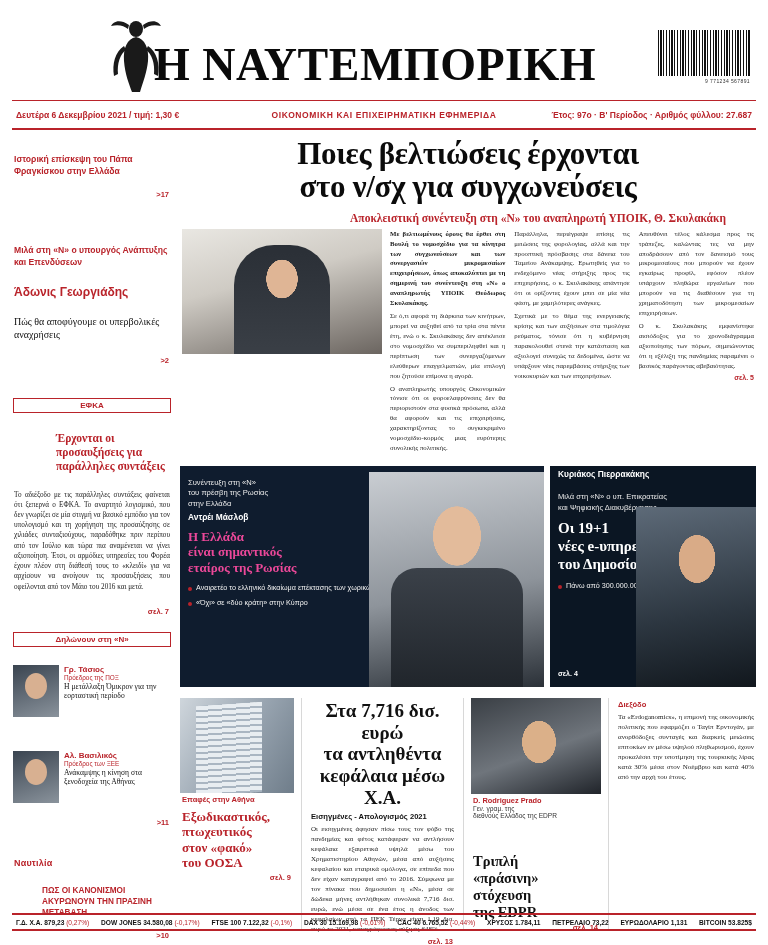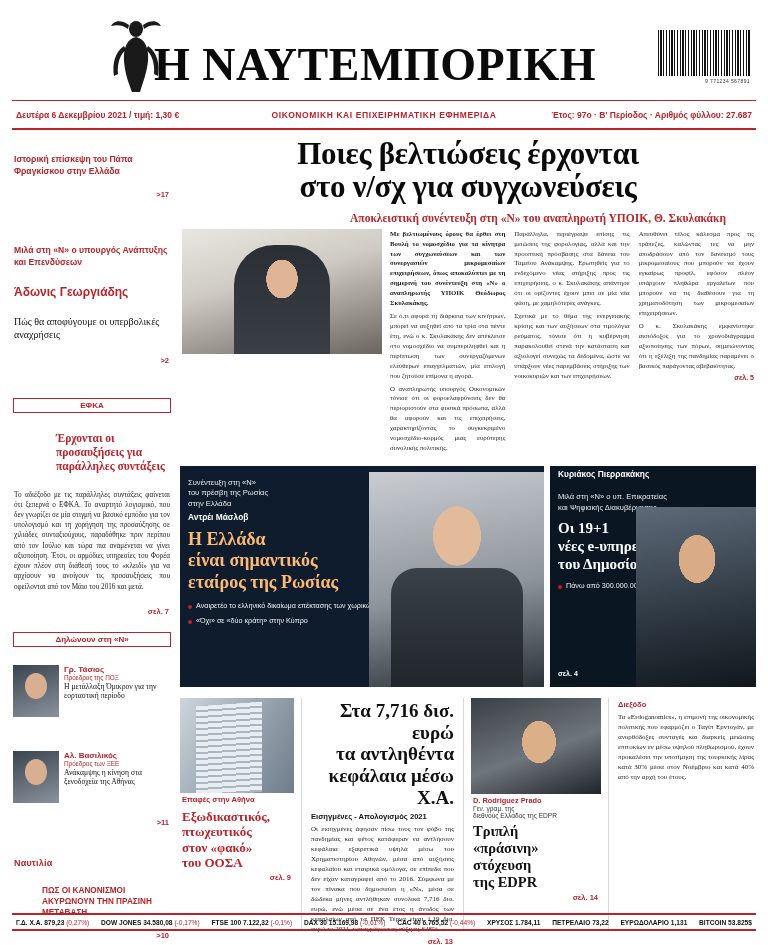--- a/index.html
+++ b/index.html
@@ -276,22 +276,22 @@
   
   .mid-row { display: flex; gap: 6px; height: 255px; margin-top: 4px; }
   .mid-a { flex: 1 1 0; background: #0f1c2e; position: relative; overflow: hidden; color: #fff; }
   .mid-b { width: 206px; flex: 0 0 206px; background: #0b1623; position: relative; overflow: hidden; color: #fff; }
   .mid-a .head-sm, .mid-b .head-sm {
     font-family: "Liberation Sans", sans-serif;
     font-size: 7.6px; line-height: 1.35; padding: 12px 8px 0 8px; color: #eaeaea;
   }
   .mid-a .bigtitle {
     font-family: "Liberation Serif", serif;
-    font-weight: bold; font-size: 18px; line-height: 1.18;
-    padding: 6px 8px 0 8px; color: #fdba74;
+    font-weight: bold; font-size: 13px; line-height: 1.18;
+    padding: 6px 8px 0 8px; color: #ec4899;
   }
   .mid-b .bigtitle {
     font-family: "Liberation Serif", serif;
     font-weight: bold; font-size: 15px; line-height: 1.2;
     padding: 6px 8px 0 8px; color: #fff;
   }
   .bullets { padding: 8px 8px 0 8px; }
   .bullets div {
     font-family: "Liberation Sans", sans-serif;
     font-size: 7.2px; line-height: 1.3; color: #f2f2f2;
@@ -353,21 +353,21 @@
     border-radius:50%; background: radial-gradient(ellipse 24px 30px at 28px 32px,#dbb089 70%, transparent 71%);
   }
   .head-serif-red {
     font-family: "Liberation Serif", serif;
     font-weight: bold; font-size: 13px; line-height: 1.18; color: #b9232a;
     padding: 3px 2px;
   }
   .head-serif-blk {
     font-family: "Liberation Serif", serif;
     font-weight: bold; font-size: 19px; line-height: 1.14; color: #111;
-    padding: 2px 2px; text-align: right;
+    padding: 2px 2px; text-align: center;
   }
   .head-serif-blk2 {
     font-family: "Liberation Serif", serif;
     font-weight: bold; font-size: 14.5px; line-height: 1.18; color: #111;
     padding: 2px 2px;
   }
   .sub-red-sm {
     font-family: "Liberation Sans", sans-serif;
     font-size: 7.6px; font-weight: bold; color: #b9232a; padding: 2px;
   }
@@ -574,21 +574,21 @@
           <div class="pageref">σελ. 13</div>
         </div>
 
         <div class="divider-v"></div>
 
         <div class="bot-3">
           <div class="ph-prado"></div>
           <div class="name-red-sm">D. Rodriguez Prado</div>
           <div class="role-sm" style="white-space:pre-line;">Γεν. γραμ. της
 διεθνούς Ελλάδος της EDPR</div>
-          <div class="head-serif-blk2" style="white-space:pre-line;">Τριπλή
+          <div class="head-serif-blk2" style="white-space:pre-line;margin-top:30px;">Τριπλή
 «πράσινη»
 στόχευση
 της EDPR</div>
           <div class="pageref">σελ. 14</div>
         </div>
 
         <div class="divider-v"></div>
 
         <div class="bot-4">
           <div class="sub-red-sm">Διεξόδο</div>

